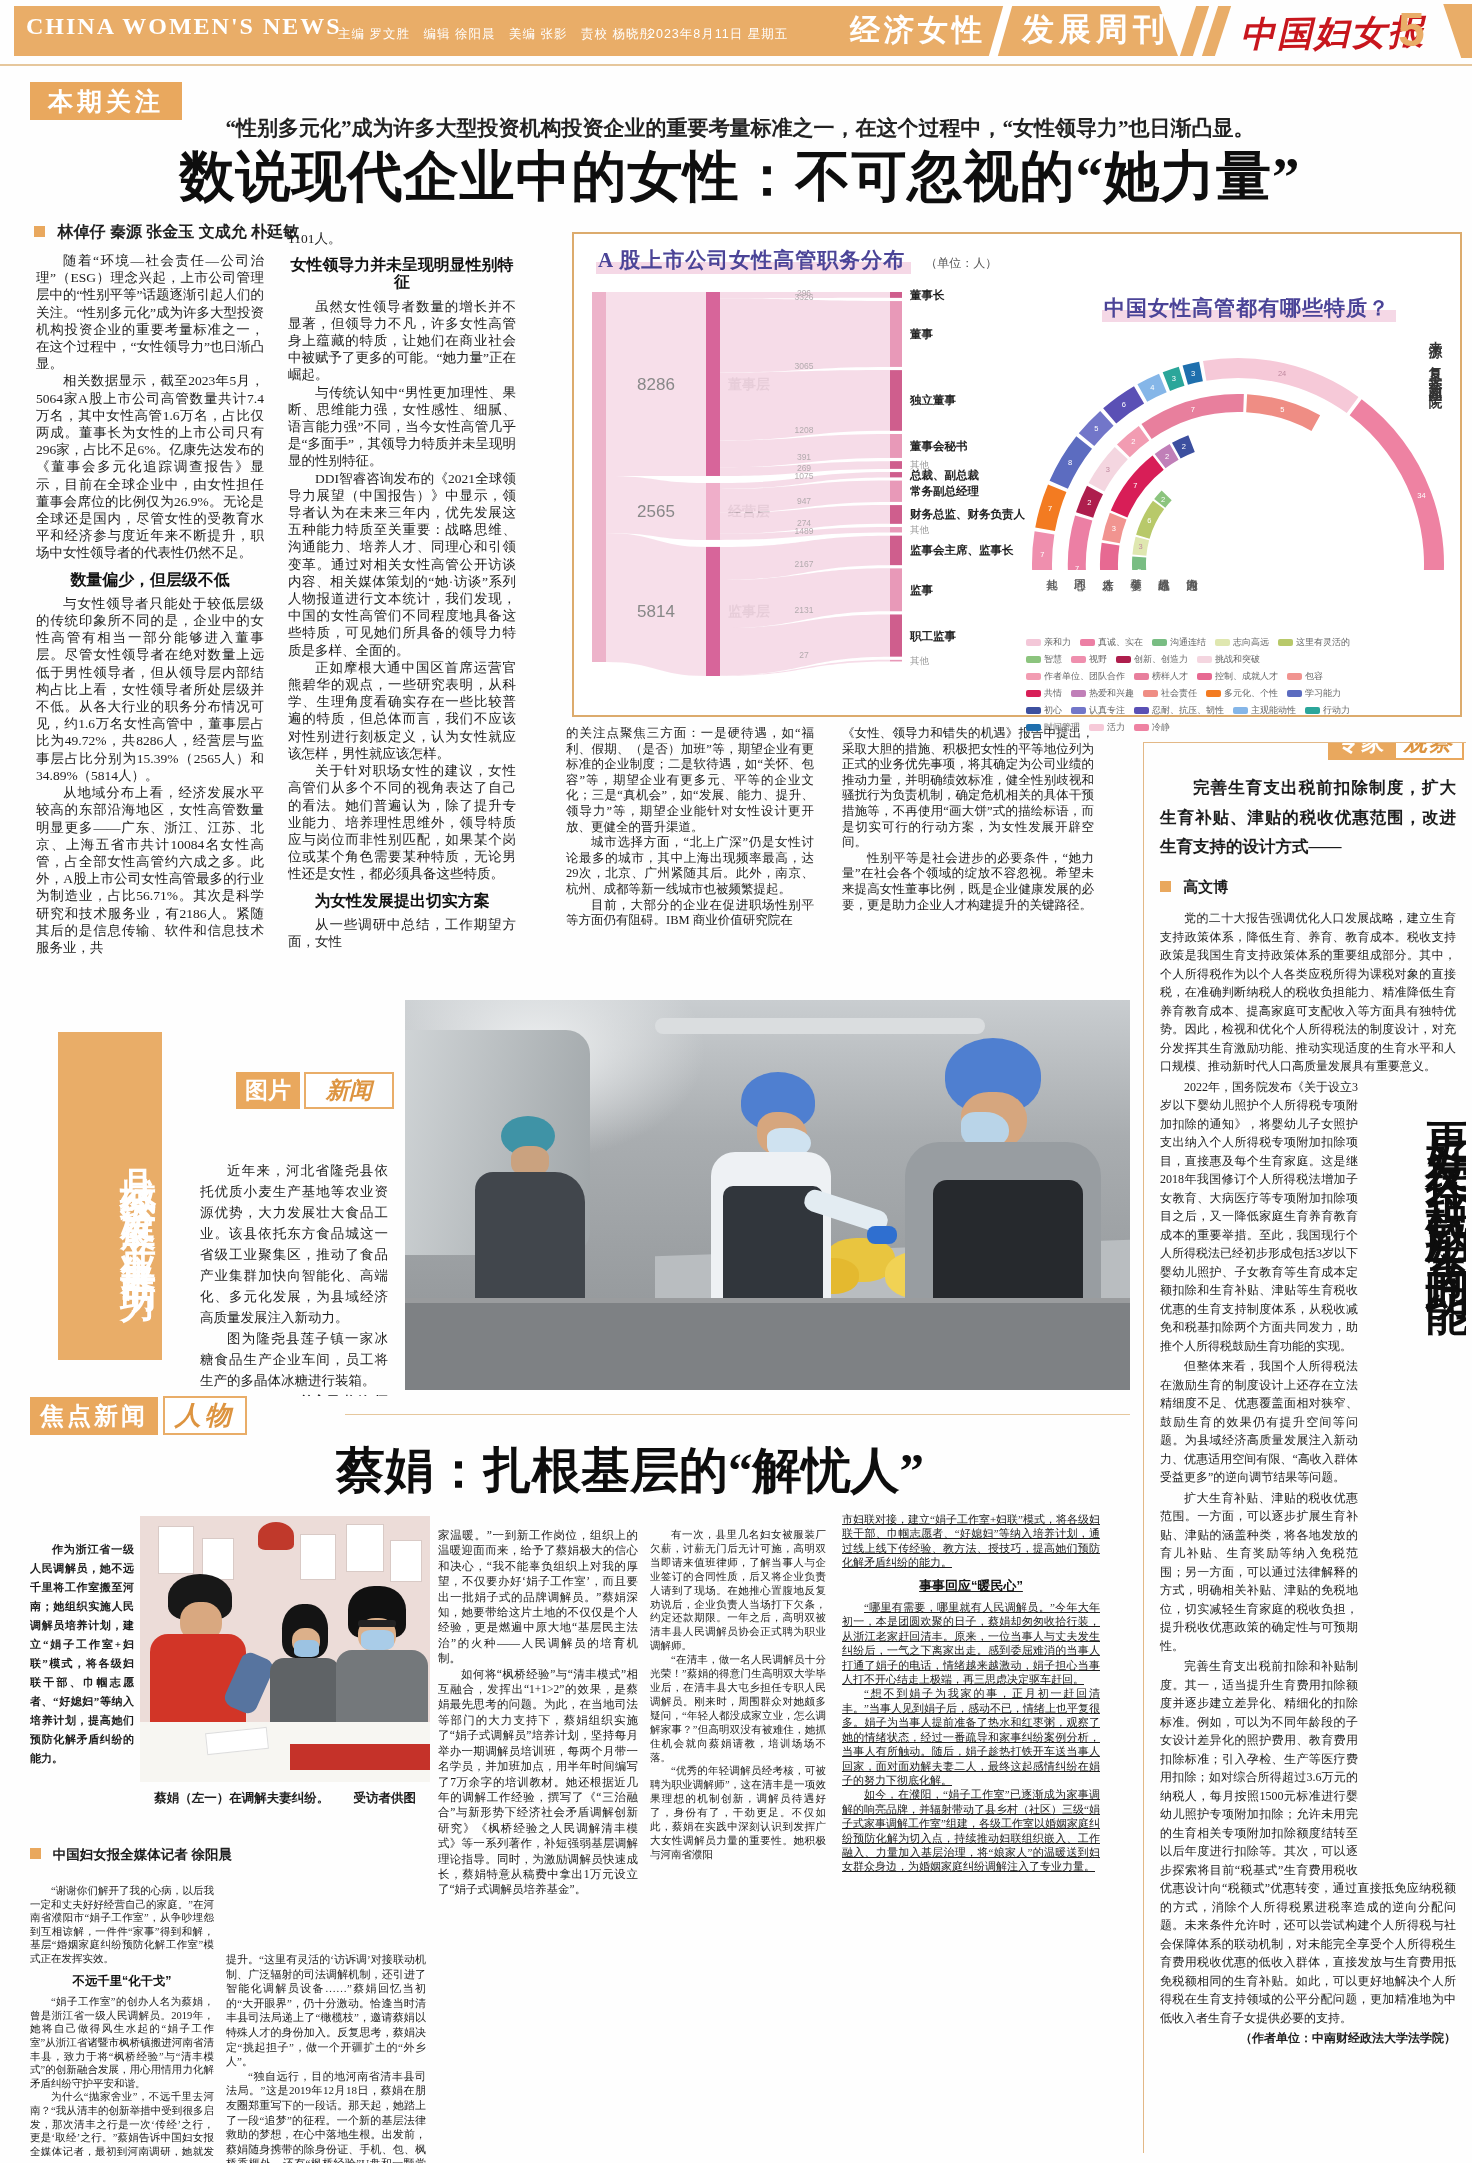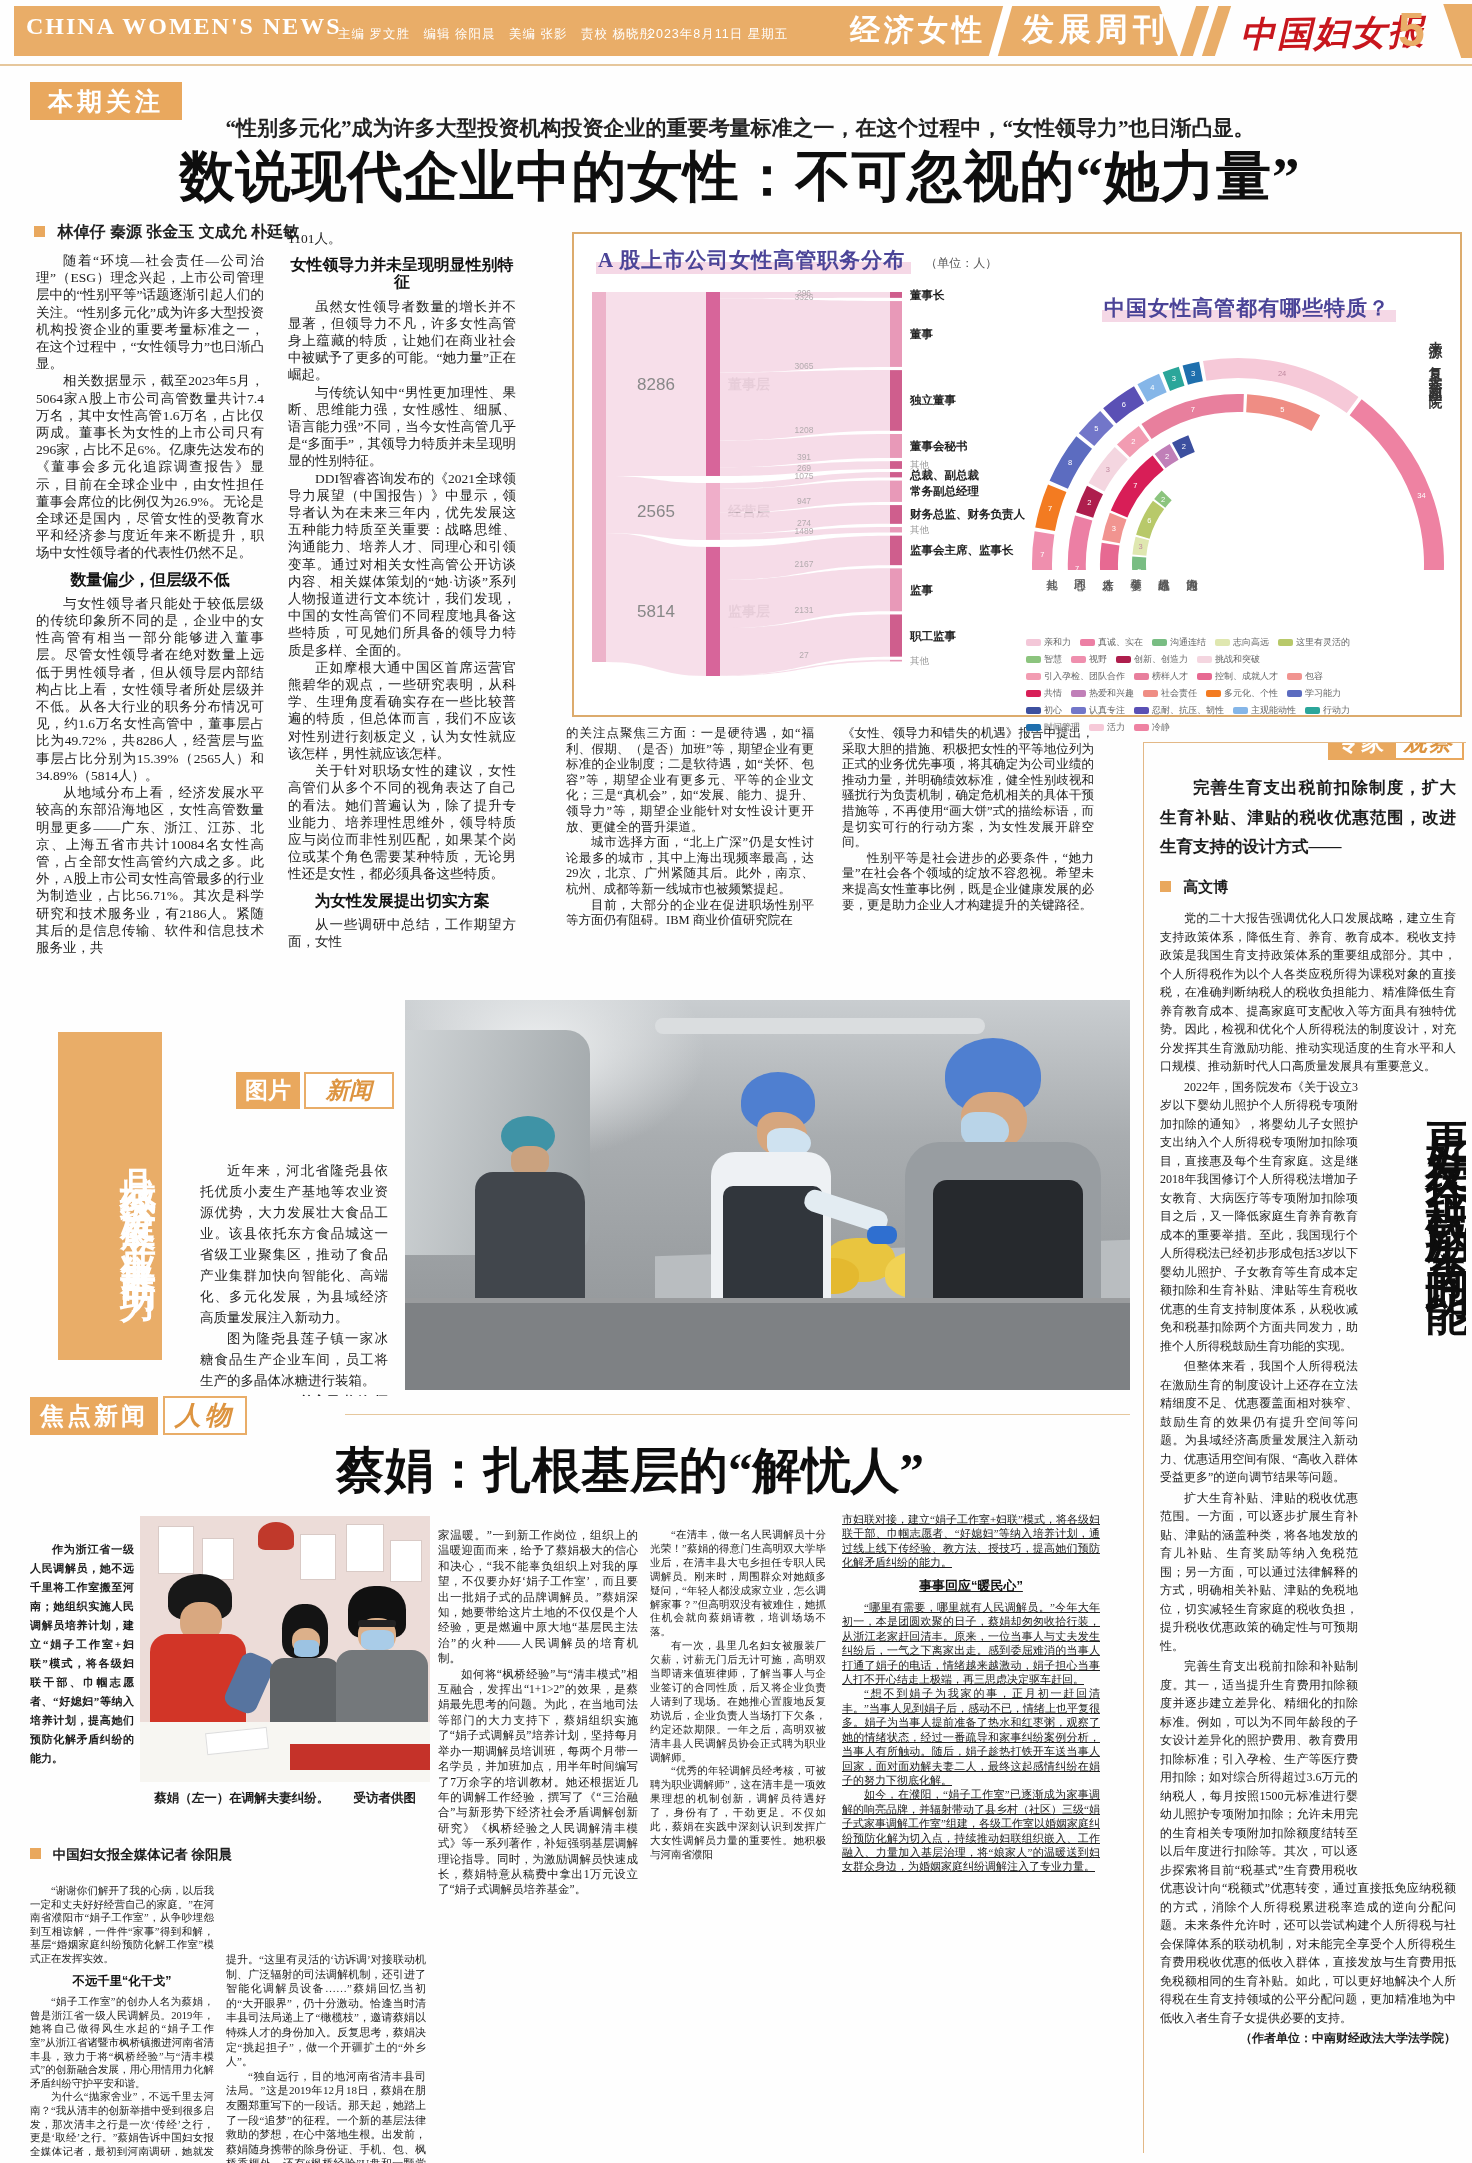--- a/index.html
+++ b/index.html
@@ -347,21 +347,21 @@
         <span class="li">
           <span class="sw" style="background: rgb(174, 30, 77);"></span>
           <span>创新、创造力</span>
         </span>
         <span class="li">
           <span class="sw" style="background: rgb(244, 214, 224);"></span>
           <span>挑战和突破</span>
         </span>
         <span class="li">
           <span class="sw" style="background: rgb(242, 156, 178);"></span>
-          <span>引入孕检、团队合作</span>
+          <span>作者单位、团队合作</span>
         </span>
         <span class="li">
           <span class="sw" style="background: rgb(232, 127, 157);"></span>
           <span>榜样人才</span>
         </span>
         <span class="li">
           <span class="sw" style="background: rgb(231, 105, 146);"></span>
           <span>控制、成就人才</span>
         </span>
         <span class="li">
@@ -541,22 +541,22 @@
     </div>
   <div class="colbox" id="cj-c2">
       <p class="noind">提升。“这里有灵活的‘访诉调’对接联动机制、广泛辐射的司法调解机制，还引进了智能化调解员设备……”蔡娟回忆当初的“大开眼界”，仍十分激动。恰逢当时清丰县司法局递上了“橄榄枝”，邀请蔡娟以特殊人才的身份加入。反复思考，蔡娟决定“挑起担子”，做一个开疆扩土的“外乡人”。</p>
       <p>“独自远行，目的地河南省清丰县司法局。”这是2019年12月18日，蔡娟在朋友圈郑重写下的一段话。那天起，她踏上了一段“追梦”的征程。一个新的基层法律救助的梦想，在心中落地生根。出发前，蔡娟随身携带的除身份证、手机、包、枫桥香榧外，还有“枫桥经验”U盘和一颗党徽。“我放弃优厚与舒适的生活来到陌生的地方，看中的不是清丰的待遇，而是热火朝天的实干氛围，我相信‘枫桥经验’与‘清丰模式’相结合一定会大有作为。”蔡娟坚定地说。</p>
     </div>
   <div class="colbox" id="cj-c3">
       <p class="noind">家温暖。”一到新工作岗位，组织上的温暖迎面而来，给予了蔡娟极大的信心和决心，“我不能辜负组织上对我的厚望，不仅要办好‘娟子工作室’，而且要出一批娟子式的品牌调解员。”蔡娟深知，她要带给这片土地的不仅仅是个人经验，更是燃遍中原大地“基层民主法治”的火种——人民调解员的培育机制。</p>
       <p>如何将“枫桥经验”与“清丰模式”相互融合，发挥出“1+1&gt;2”的效果，是蔡娟最先思考的问题。为此，在当地司法等部门的大力支持下，蔡娟组织实施了“娟子式调解员”培养计划，坚持每月举办一期调解员培训班，每两个月带一名学员，并加班加点，用半年时间编写了7万余字的培训教材。她还根据近几年的调解工作经验，撰写了《“三治融合”与新形势下经济社会矛盾调解创新研究》《枫桥经验之人民调解清丰模式》等一系列著作，补短强弱基层调解理论指导。同时，为激励调解员快速成长，蔡娟特意从稿费中拿出1万元设立了“娟子式调解员培养基金”。</p>
     </div>
   <div class="colbox" id="cj-c4">
+      <p>有一次，县里几名妇女被服装厂欠薪，讨薪无门后无计可施，高明双当即请来值班律师，了解当事人与企业签订的合同性质，后又将企业负责人请到了现场。在她推心置腹地反复劝说后，企业负责人当场打下欠条，约定还款期限。一年之后，高明双被清丰县人民调解员协会正式聘为职业调解师。</p>
       <p>“在清丰，做一名人民调解员十分光荣！”蔡娟的得意门生高明双大学毕业后，在清丰县大屯乡担任专职人民调解员。刚来时，周围群众对她颇多疑问，“年轻人都没成家立业，怎么调解家事？”但高明双没有被难住，她抓住机会就向蔡娟请教，培训场场不落。</p>
-      <p>有一次，县里几名妇女被服装厂欠薪，讨薪无门后无计可施，高明双当即请来值班律师，了解当事人与企业签订的合同性质，后又将企业负责人请到了现场。在她推心置腹地反复劝说后，企业负责人当场打下欠条，约定还款期限。一年之后，高明双被清丰县人民调解员协会正式聘为职业调解师。</p>
       <p>“优秀的年轻调解员经考核，可被聘为职业调解师”，这在清丰是一项效果理想的机制创新，调解员待遇好了，身份有了，干劲更足。不仅如此，蔡娟在实践中深刻认识到发挥广大女性调解员力量的重要性。她积极与河南省濮阳</p>
     </div>
   <div class="colbox" id="cj-c5">
       <p class="noind">市妇联对接，建立“娟子工作室+妇联”模式，将各级妇联干部、巾帼志愿者、“好媳妇”等纳入培养计划，通过线上线下传经验、教方法、授技巧，提高她们预防化解矛盾纠纷的能力。</p>
       <div class="shead">事事回应“暖民心”</div>
       <p>“哪里有需要，哪里就有人民调解员。”今年大年初一，本是团圆欢聚的日子，蔡娟却匆匆收拾行装，从浙江老家赶回清丰。原来，一位当事人与丈夫发生纠纷后，一气之下离家出走。感到委屈难消的当事人打通了娟子的电话，情绪越来越激动，娟子担心当事人打不开心结走上极端，再三思虑决定驱车赶回。</p>
       <p>“想不到娟子为我家的事，正月初一赶回清丰。”当事人见到娟子后，感动不已，情绪上也平复很多。娟子为当事人提前准备了热水和红枣粥，观察了她的情绪状态，经过一番疏导和家事纠纷案例分析，当事人有所触动。随后，娟子趁热打铁开车送当事人回家，面对面劝解夫妻二人，最终这起感情纠纷在娟子的努力下彻底化解。</p>
       <p>如今，在濮阳，“娟子工作室”已逐渐成为家事调解的响亮品牌，并辐射带动了县乡村（社区）三级“娟子式家事调解工作室”组建，各级工作室以婚姻家庭纠纷预防化解为切入点，持续推动妇联组织嵌入、工作融入、力量加入基层治理，将“娘家人”的温暖送到妇女群众身边，为婚姻家庭纠纷调解注入了专业力量。</p>
     </div>
 

